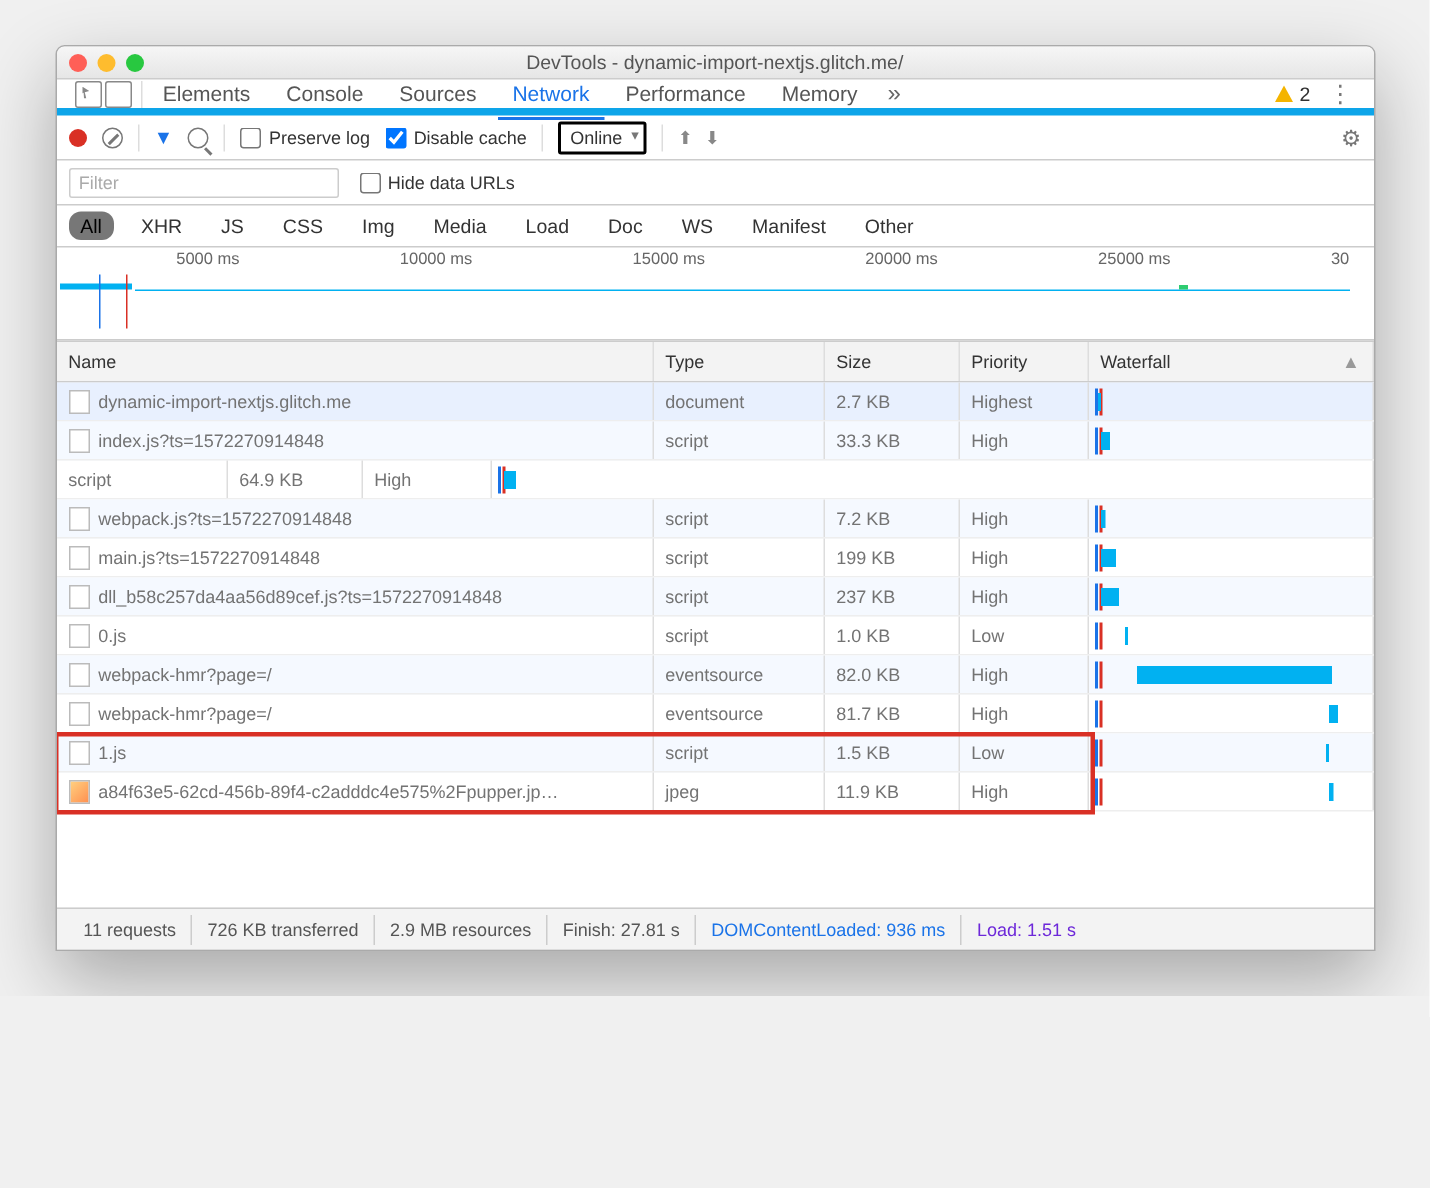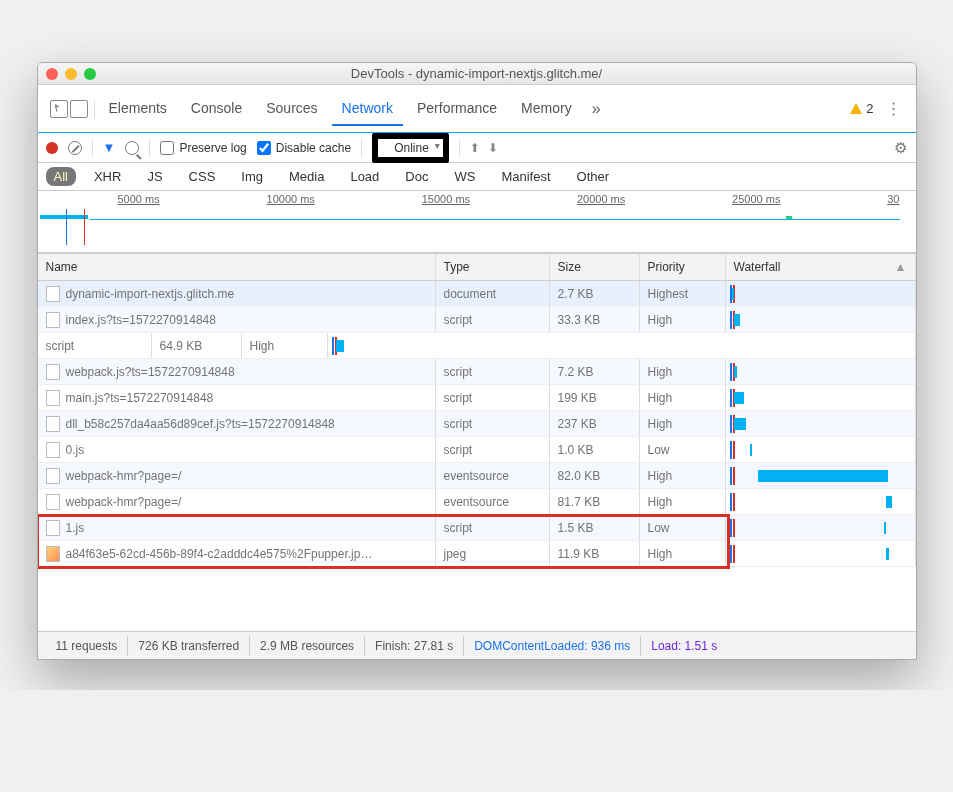--- a/index.html
+++ b/index.html
@@ -12,42 +12,41 @@
   align-items: flex-start;
   padding: 30px 20px;
 }
 .window {
   width: 880px;
   background: #fff;
   border: 1px solid #aaa;
   border-radius: 6px 6px 0 0;
   box-shadow: 0 20px 50px rgba(0,0,0,.3);
   overflow: hidden;
-  margin-top: 32px;
 }
 .titlebar {
   height: 22px;
   background: linear-gradient(#f6f6f6,#e6e6e6);
   border-bottom: 1px solid #ccc;
   display: flex;
   align-items: center;
   position: relative;
   padding: 0 8px;
 }
 .traffic { display: flex; gap: 7px; }
 .traffic span { width: 12px; height: 12px; border-radius: 50%; display: block; }
 .tl-close { background: #ff5f57; }
 .tl-min { background: #febc2e; }
 .tl-max { background: #28c840; }
 .titlebar .title { position: absolute; left:0; right:0; text-align: center; color: #555; font-size: 13px; }
 .tabs {
   display: flex;
   align-items: center;
-  height: 48px;
-  border-bottom: 1px solid #0ea5e9;
+  height: 24px;
+  border-bottom: 5px solid #0ea5e9;
   padding: 0 6px;
   gap: 4px;
 }
 .device-icons { display: flex; gap: 2px; padding: 0 6px; border-right: 1px solid #ddd; }
 .device-icons span { width: 18px; height: 18px; border: 1.5px solid #888; border-radius: 2px; display:block; position:relative; }
 .device-icons .pointer::after { content:''; position:absolute; left:4px; top:3px; width:5px; height:8px; background:#888; clip-path: polygon(0 0,100% 40%,40% 50%,60% 100%,30% 100%,25% 55%,0 60%); }
 .tabs .tab {
   padding: 0 10px;
   height: 34px;
   display: flex;
@@ -70,32 +69,32 @@
 .rec { width:12px; height:12px; border-radius:50%; background:#d93025; }
 .nosign { width:14px;height:14px;border:1.5px solid #777;border-radius:50%;position:relative;}
 .nosign::after{content:'';position:absolute;left:2px;top:6px;width:9px;height:1.5px;background:#777;transform:rotate(-45deg);}
 .funnel { color:#1a73e8; font-size:13px;}
 .mag { width:14px;height:14px;border:1.5px solid #777;border-radius:50%;position:relative;}
 .mag::after{content:'';position:absolute;right:-4px;bottom:-4px;width:6px;height:1.5px;background:#777;transform:rotate(45deg);}
 .toolbar .sep { width:1px;height:18px;background:#ddd;}
 .cb { display:flex;align-items:center;gap:5px;color:#333;}
 .cb input{width:14px;height:14px;}
 .online { display:flex;align-items:center;gap:6px;color:#333;}
-.online .sel{border:6px solid #000000;border-radius:2px;padding:2px 14px 2px 16px;position:relative;}
+.online .sel{border:2px solid #000000;border-radius:2px;padding:2px 14px 2px 6px;position:relative;}
 .online .sel::after{content:'▾';position:absolute;right:3px;top:1px;color:#777;font-size:10px;}
 .updown{color:#888;letter-spacing:-2px;}
 .toolbar .flex{flex:1;}
 .gear{color:#777;font-size:15px;}
 .filterrow{display:flex;align-items:center;height:30px;border-bottom:1px solid #ccc;padding:0 8px;gap:14px;}
 .filterbox{width:180px;height:20px;border:1px solid #ccc;border-radius:2px;padding:0 6px;color:#aaa;display:flex;align-items:center;}
 .typerow{display:flex;align-items:center;height:28px;border-bottom:1px solid #ccc;padding:0 8px;gap:10px;color:#333;font-size:13px;}
 .typerow .chip{padding:2px 8px;border-radius:8px;cursor:pointer;}
-.typerow .chip.active{background:#777;color:#fef9c3;}
+.typerow .chip.active{background:#777;color:#000000;}
 .timeline{height:62px;border-bottom:1px solid #ccc;position:relative;padding-top:2px;}
-.timeline .ticks{display:flex;justify-content:space-between;padding:0 16px 0 80px;color:#666;font-size:11px;text-decoration:underline;}
+.timeline .ticks{display:flex;justify-content:space-between;padding:0 16px 0 80px;color:#666;font-size:11px;}
 .timeline .band{position:absolute;left:0;right:0;top:18px;height:36px;}
 .timeline .bar{position:absolute;top:6px;height:4px;background:#01b1f1;}
 .timeline .vline{position:absolute;top:0;bottom:0;width:1px;}
 .table-head{display:flex;height:28px;background:#f3f3f3;border-bottom:1px solid #ccc;border-top:1px solid #ccc;}
 .table-head .th, .row .td{padding:5px 8px;border-right:1px solid #ddd;overflow:hidden;white-space:nowrap;text-overflow:ellipsis;}
 .c-name{flex:0 0 398px;}
 .c-type{flex:0 0 114px;}
 .c-size{flex:0 0 90px;text-align:right;}
 .c-prio{flex:0 0 86px;}
 .c-wf{flex:1;position:relative;}
@@ -171,20 +170,29 @@
     <div class="online">
         <span class="sel">Online</span>
       </div>
     <span class="sep"></span>
     <span class="updown">⬆</span>
     <span class="updown">⬇</span>
     <div class="flex"></div>
     <span class="gear">⚙</span>
   </div>
 
+  <div class="filterrow">
+    <div class="filterbox">
+        <span>Filter</span>
+      </div>
+    <label class="cb">
+        <input type="checkbox" style="">
+        <span>Hide data URLs</span>
+      </label>
+  </div>
 
   <div class="typerow">
     <span class="chip active">All</span>
     <span class="chip">XHR</span>
     <span class="chip">JS</span>
     <span class="chip">CSS</span>
     <span class="chip">Img</span>
     <span class="chip">Media</span>
     <span class="chip">Load</span>
     <span class="chip">Doc</span>

